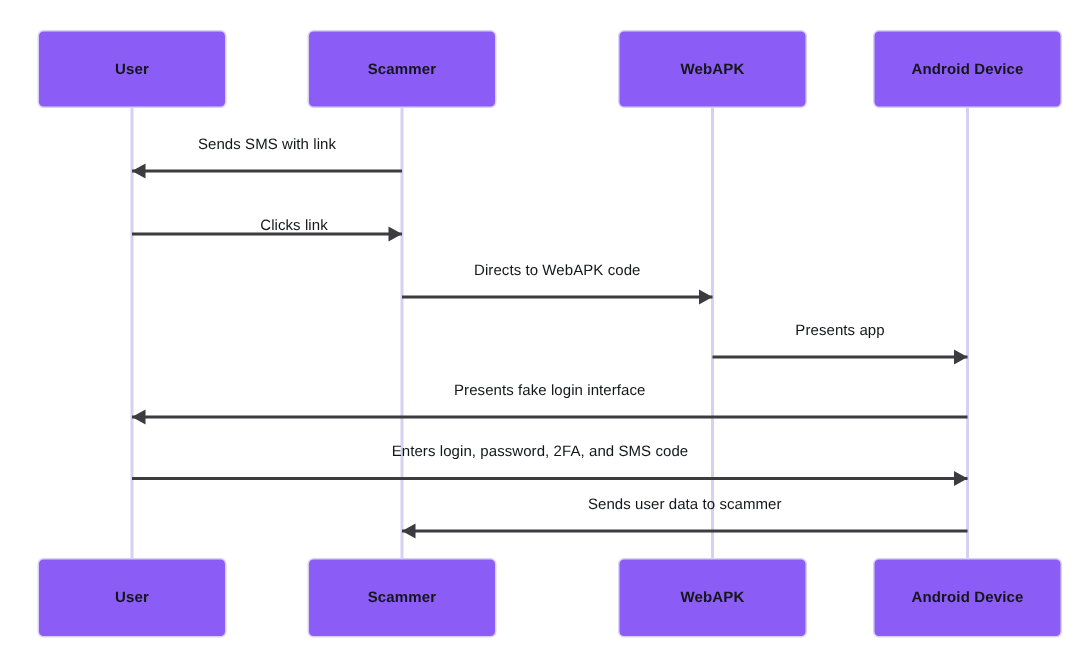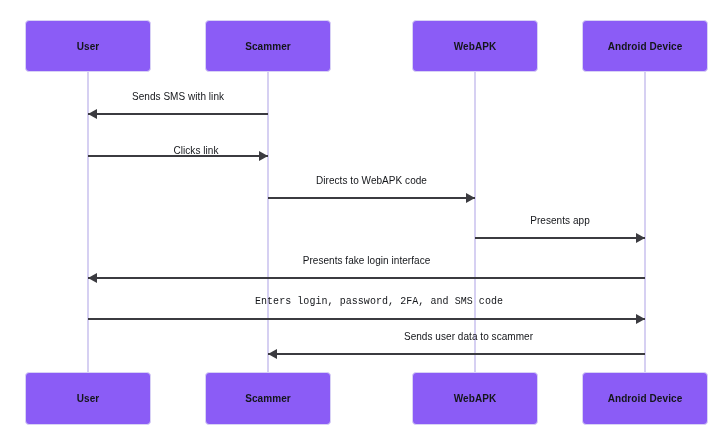--- a/index.html
+++ b/index.html
@@ -113,26 +113,26 @@
         <div class="msg-label" style="left: 560px; top: 215px;">Presents app</div>
       </div>
       <div>
         <div class="msg-line" style="left: 88px; top: 277px; width: 557px;"></div>
         <div class="arrowhead left" style="top: 272.8px; left: 88px;"></div>
         <div class="msg-label" style="left: 366.5px; top: 255px;">Presents fake login interface</div>
       </div>
       <div>
         <div class="msg-line" style="left: 88px; top: 318px; width: 557px;"></div>
         <div class="arrowhead right" style="top: 313.8px; left: 636px;"></div>
-        <div class="msg-label" style="left: 379px; top: 296px; font-family: Liberation Mono, monospace;">Enters login, password, 2FA, and SMS code</div>
+        <div class="msg-label" style="left: 360px; top: 296px;">Enters login, password, 2FA, and SMS code</div>
       </div>
       <div>
         <div class="msg-line" style="left: 268px; top: 353px; width: 377px;"></div>
         <div class="arrowhead left" style="top: 348.8px; left: 268px;"></div>
-        <div class="msg-label" style="left: 456.5px; top: 331px; margin-left: 12px;">Sends user data to scammer</div>
+        <div class="msg-label" style="left: 456.5px; top: 331px;">Sends user data to scammer</div>
       </div>
     </div>
   <div id="bottom-boxes">
       <div class="participant-box" style="left: 25px; top: 372px; width: 126px; height: 53px;">
         <span>User</span>
       </div>
       <div class="participant-box" style="left: 205px; top: 372px; width: 126px; height: 53px;">
         <span>Scammer</span>
       </div>
       <div class="participant-box" style="left: 412px; top: 372px; width: 126px; height: 53px;">

